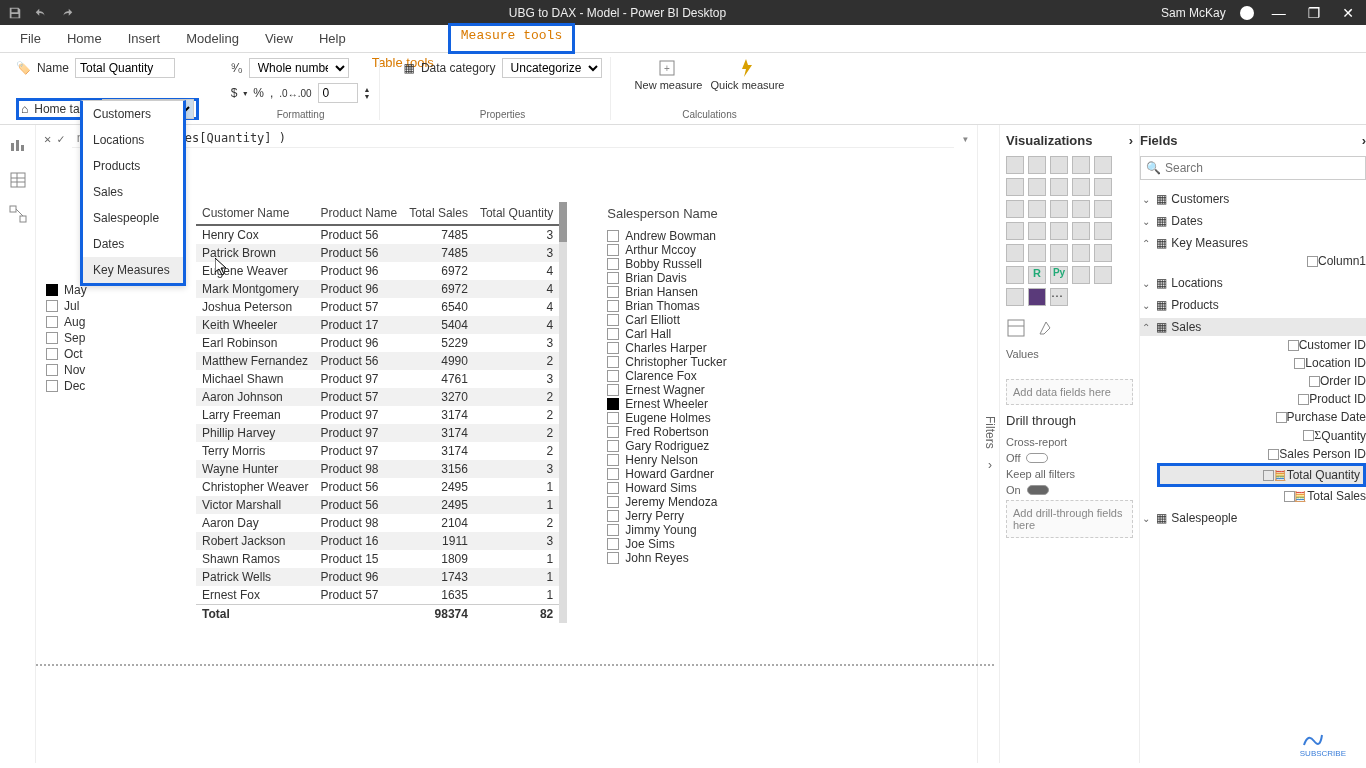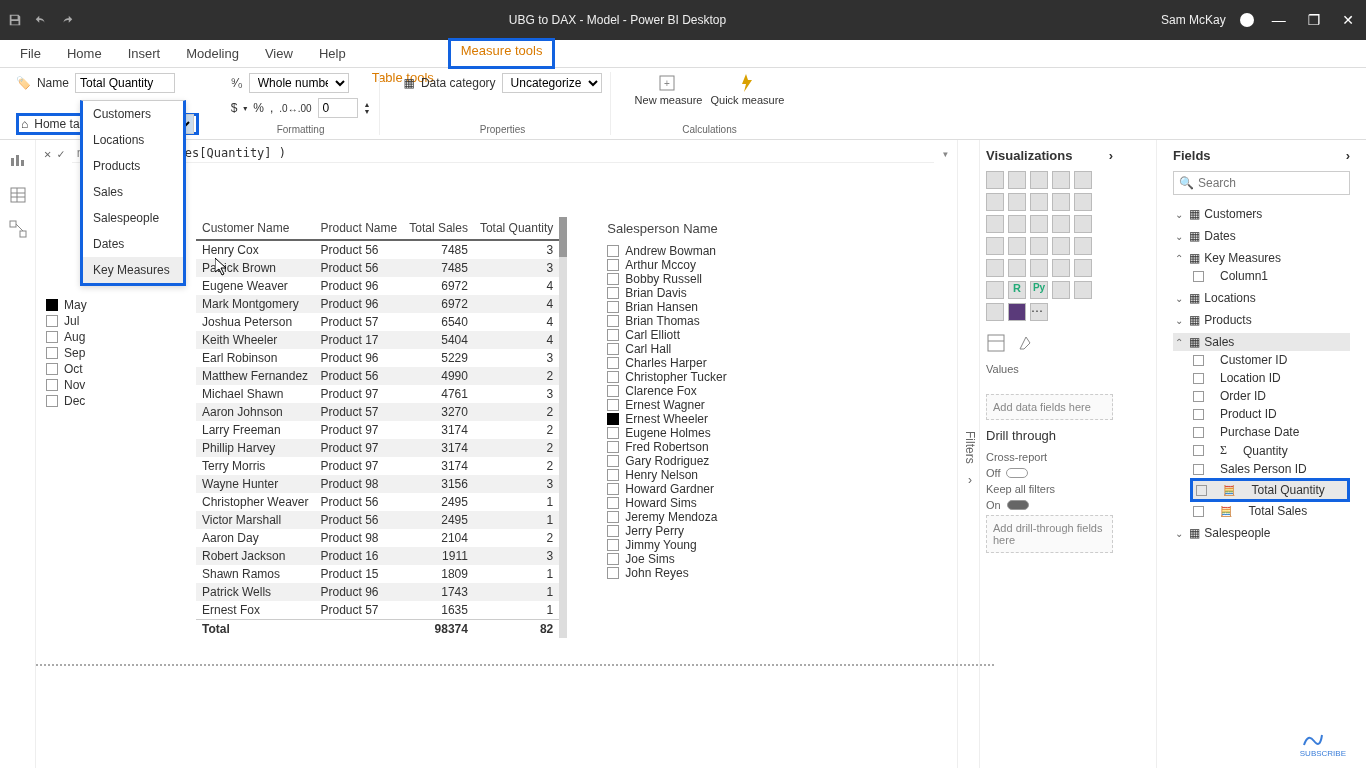--- a/index.html
+++ b/index.html
@@ -1,29 +1,29 @@
 <!DOCTYPE html>
 <html><head>
 <meta charset="utf-8">
 <style>
   * { box-sizing: border-box; margin: 0; padding: 0; }
   body { font-family: "Segoe UI", sans-serif; font-size: 12px; color: #333; background: #fff; width: 1366px; height: 768px; overflow: hidden; position: relative; }
   
-  .titlebar { background: #303030; color: #fff; height: 40px; display: flex; align-items: center; justify-content: space-between; padding: 0 8px; font-size: 12px; }
+  .titlebar { background: #303030; color: #fff; height: 25px; display: flex; align-items: center; justify-content: space-between; padding: 0 8px; font-size: 12px; }
   .titlebar-left { display: flex; align-items: center; gap: 12px; color: #aaa; }
   .titlebar-center { flex: 1; text-align: center; color: #eee; }
   .titlebar-right { display: flex; align-items: center; gap: 14px; color: #eee; }
   .user-avatar { width: 14px; height: 14px; background: #fff; border-radius: 50%; }
   .win-btn { color: #fff; font-size: 14px; padding: 0 4px; }
   
   .menubar { height: 28px; display: flex; align-items: center; padding: 0 8px; border-bottom: 1px solid #ddd; gap: 2px; }
   .menu-item { padding: 4px 12px; color: #444; font-size: 13px; }
   .menu-item.orange { color: #d97a00; margin-top: 48px; }
   .menu-item.active { color: #d97a00; position: relative; }
-  .menu-highlight { border: 3px solid #1262e0; padding: 2px 10px 8px 10px; }
+  .menu-highlight { border: 3px solid #1262e0; padding: 2px 10px 8px 10px; font-family: Liberation Mono, monospace; }
   
   .ribbon { height: 72px; border-bottom: 1px solid #ddd; display: flex; padding: 4px 8px; gap: 16px; font-size: 12px; }
   .ribbon-group { display: flex; flex-direction: column; justify-content: space-between; padding: 0 8px; border-right: 1px solid #eee; }
   .ribbon-row { display: flex; align-items: center; gap: 6px; height: 22px; }
   .ribbon-label { color: #666; font-size: 10px; text-align: center; padding-top: 2px; }
   .ribbon-input { border: 1px solid #ccc; height: 20px; padding: 0 4px; font-size: 12px; }
   .ribbon-dd { background:#fff; }
   .home-table-box { border: 3px solid #1262e0; padding: 2px; }
   .calc-btns { display: flex; gap: 8px; }
   .calc-btn { display: flex; flex-direction: column; align-items: center; font-size: 11px; color: #333; }
@@ -66,30 +66,30 @@
   
   .viz-pane { width: 140px; border-left: 1px solid #eee; padding: 8px 6px; font-size: 12px; }
   .pane-title { font-size: 13px; color: #333; font-weight: 700; margin-bottom: 8px; display:flex; justify-content: space-between; align-items:center; }
   .viz-grid { display: flex; flex-wrap: wrap; gap: 4px; margin-bottom: 12px; }
   .viz-ic { width: 18px; height: 18px; background: #e0e0e0; border: 1px solid #bbb; }
   .field-well { border: 1px dashed #ccc; background: #fafafa; padding: 6px; font-size: 11px; color: #888; margin-bottom: 8px; }
   .drill-title { font-size: 13px; color: #333; margin: 8px 0; }
   .drill-opt { font-size: 11px; color: #666; margin: 4px 0; display:flex; align-items:center; gap:6px; }
   .toggle { width: 22px; height: 10px; border: 1px solid #999; border-radius: 6px; display: inline-block; }
   
-  .fields-pane { width: 210px; border-left: 1px solid #eee; padding: 8px 16px; font-size: 12px; margin-left: 37px; }
+  .fields-pane { width: 227px; border-left: 1px solid #eee; padding: 8px 0; font-size: 12px; }
   .search-box { border: 1px solid #ccc; width: 100%; padding: 4px 6px 4px 24px; font-size: 12px; }
   .search-wrap { position: relative; margin-bottom: 8px; }
   .search-wrap .sicon { position: absolute; left: 6px; top: 5px; color: #888; }
   .tree { list-style: none; }
   .tree > li { padding: 2px 0; }
   .tree-node { display: flex; align-items: center; gap: 4px; padding: 2px 2px; }
   .tree-node .chev { width: 10px; color: #666; font-size: 10px; }
   .tree-children { list-style: none; padding-left: 20px; }
-  .tree-children li { display: flex; align-items: center; gap: 16px; padding: 2px 0; }
+  .tree-children li { display: flex; align-items: center; gap: 0; padding: 2px 0; justify-content: flex-end; }
   .fcb { width: 11px; height: 11px; border: 1px solid #999; }
   .sel-row { background: #e8e8e8; }
   .hl-blue { border: 3px solid #1262e0; }
   .sigma { font-family: serif; }
   .calc-ic { font-size:10px; }
   
   .dotted-line { border-top: 2px dotted #aaa; position: absolute; left: 36px; right: 372px; top: 664px; }
   
   svg { display: block; }
 </style>

